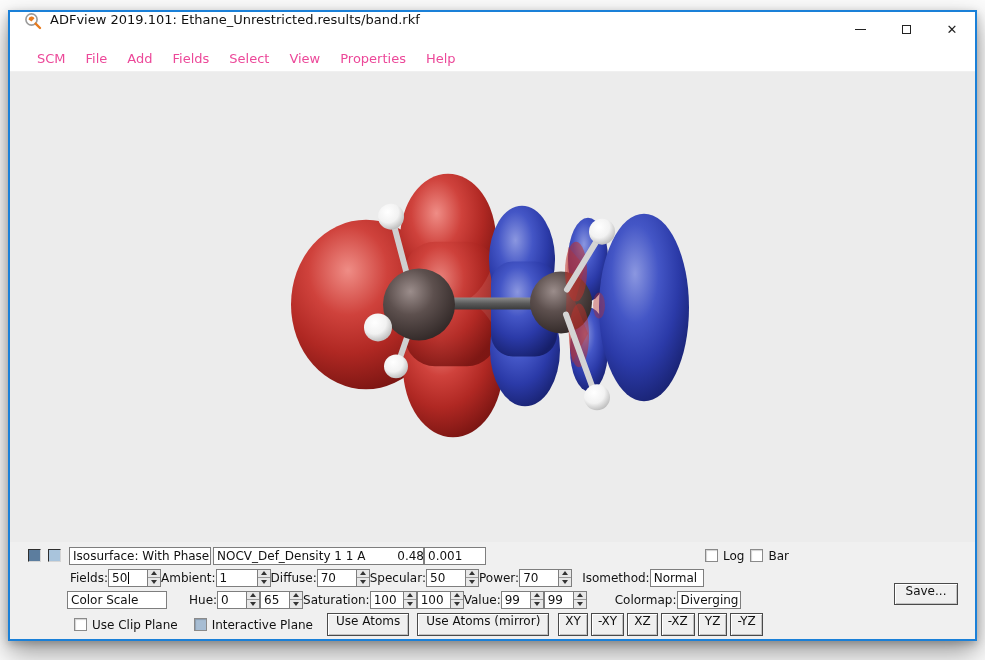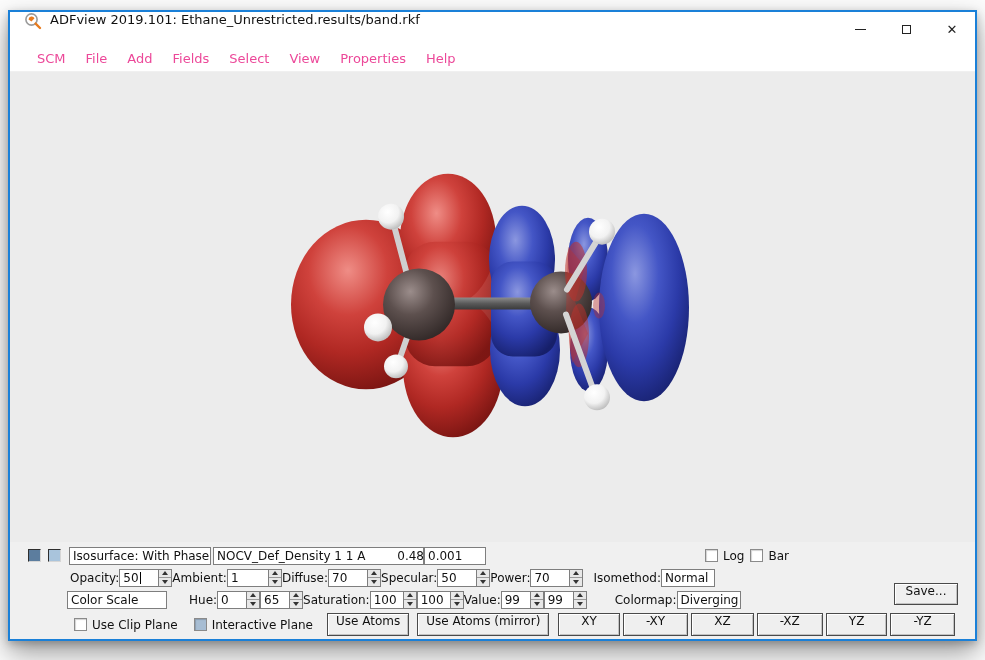--- a/index.html
+++ b/index.html
@@ -55,21 +55,21 @@
   .sq-light { background:#a9c4dc; }
 
   .checkbox { width:13px; height:13px; background:#fff; border:1px solid #8a8a8a; box-shadow:inset 1px 1px 1px rgba(0,0,0,.18); margin-right:5px; flex:0 0 auto; }
   .checkbox.filled { background:#a7bdd3; }
 
   .btn {
     height:23px; background:#efefef; border:1px solid #4a4a4a;
     box-shadow:inset 1px 1px 0 #ffffff, inset -1px -1px 0 #c2c2c2;
     display:flex; align-items:flex-start; justify-content:center; padding:0 8px; white-space:pre; font-size:12px;
   }
-  .plane-btn { min-width:29px; padding:0 22px; margin-left:3px; }
+  .plane-btn { min-width:29px; padding:0 6px; margin-left:3px; }
   .save-btn { position:absolute; right:17px; top:41px; width:64px; height:22px; }
 
   .logbar { margin-left:auto; margin-right:186px; display:flex; align-items:center; }
   .logbar .gap { width:6px; }
 </style>
 </head>
 <body>
 
 <div class="window">
 
@@ -202,21 +202,21 @@
       <div class="logbar">
         <div class="checkbox"></div>
         <span class="lbl">Log</span>
         <div class="gap"></div>
         <div class="checkbox"></div>
         <span class="lbl">Bar</span>
       </div>
     </div>
 
     <div class="row r2">
-      <span class="lbl">Opacity:</span>
+      <span class="lbl">Fields:</span>
       <div class="field" style="width:40px"><span>50</span><span class="caret"></span></div>
       <div class="spin">
           <div class="half up">
             <span class="tri-up"></span>
           </div>
           <div class="half">
             <span class="tri-dn"></span>
           </div>
         </div>
       <span class="lbl">Ambient:</span>

